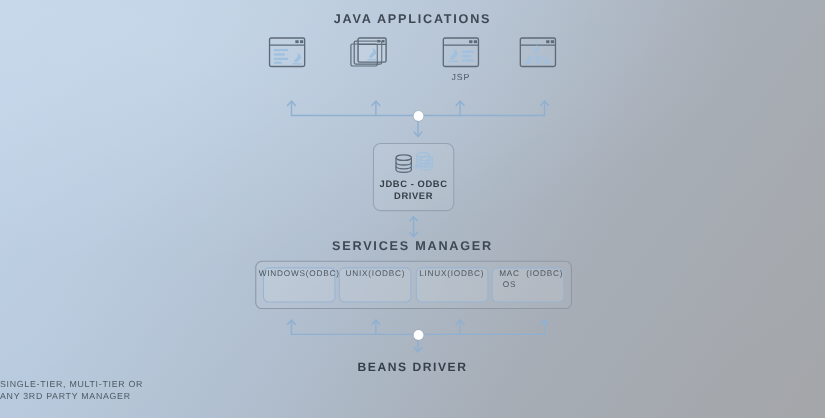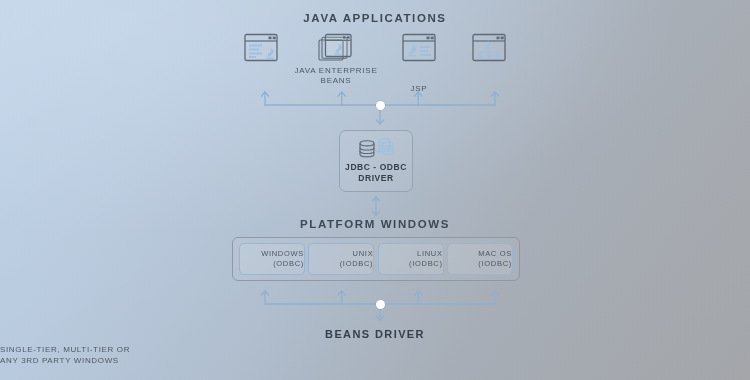--- a/index.html
+++ b/index.html
@@ -125,22 +125,22 @@
     align-items: center;
     justify-content: space-between;
     padding: 0 6px;
   }
   .plat-cell {
     width: 66px; height: 32px;
     border: 1px solid #9ab4d2;
     border-radius: 5px;
     background: rgba(255,255,255,0.10);
     display: flex;
-    flex-direction: column;
-    align-items: flex-end;
+    flex-direction: row;
+    align-items: flex-start;
     justify-content: center;
   }
 
   
   .bus { position: absolute; }
   .bus svg { display: block; overflow: visible; }
   .node-dot {
     position: absolute;
     width: 9px; height: 9px;
     border-radius: 50%;
@@ -178,39 +178,35 @@
         <rect x="1" y="7" width="24" height="20" rx="1.4" fill="none" stroke="#5d6a77" stroke-width="1.1"></rect>
         <rect x="4" y="4.3" width="25" height="21" rx="1.4" fill="none" stroke="#5d6a77" stroke-width="1.1"></rect>
         <rect x="7.5" y="1.5" width="25.5" height="22" rx="1.5" fill="rgba(255,255,255,0.10)" stroke="#5d6a77" stroke-width="1.3"></rect>
         <line x1="7.5" y1="7.3" x2="33" y2="7.3" stroke="#5d6a77" stroke-width="1.2"></line>
         <rect x="25" y="3.3" width="2.6" height="2.3" fill="#5d6a77"></rect>
         <rect x="29" y="3.3" width="2.6" height="2.3" fill="#5d6a77"></rect>
         <path d="M17.6 19.5 c0-3.1 3.5-3.7 3.5-6.4 0-1.5-1.1-2.5-1.1-2.5 2.7 0.9 4 2.3 4 4 0 2.4-3.4 3.3-3.4 4.9z" fill="#9fc0de"></path>
         <path d="M16.3 20.6 h7.8 c0.5 0 0.5 1.1 0 1.1 h-7.8 c-0.5 0-0.5-1.1 0-1.1z" fill="#9fc0de"></path>
       </svg>
     </div>
-    <div class="icon-caption" style="left:292px; top:66px; width:88px;">
-      <div>JAVA ENTERPRISE</div>
-      <div>BEANS</div>
-    </div>
 
     <div class="app-icon" style="left:402px; top:33px;">
       <svg viewBox="0 0 34 30">
         <rect x="1" y="1.5" width="32" height="26" rx="1.6" fill="none" stroke="#5d6a77" stroke-width="1.3"></rect>
         <line x1="1" y1="8" x2="33" y2="8" stroke="#5d6a77" stroke-width="1.2"></line>
         <rect x="24.5" y="3.6" width="3" height="2.6" fill="#5d6a77"></rect>
         <rect x="28.7" y="3.6" width="3" height="2.6" fill="#5d6a77"></rect>
         <path d="M7.2 21 c0-3.3 3.7-4 3.7-6.8 0-1.6-1.2-2.6-1.2-2.6 2.9 1 4.3 2.4 4.3 4.2 0 2.6-3.6 3.5-3.6 5.2z" fill="#9fc0de"></path>
         <path d="M5.8 22.2 h8.3 c0.55 0 0.55 1.2 0 1.2 h-8.3 c-0.55 0-0.55-1.2 0-1.2z" fill="#9fc0de"></path>
         <rect x="18" y="13" width="11" height="2" fill="#9fc0de"></rect>
         <rect x="18" y="17" width="8" height="2" fill="#9fc0de"></rect>
         <rect x="18" y="21" width="11" height="2" fill="#9fc0de"></rect>
       </svg>
     </div>
-    <div class="icon-caption" style="left:385px; top:84px; width:68px;">
+    <div class="icon-caption" style="left:385px; top:66px; width:68px;">
       <div>JSP</div>
     </div>
 
     <div class="app-icon" style="left:472px; top:33px;">
       <svg viewBox="0 0 34 30">
         <rect x="1" y="1.5" width="32" height="26" rx="1.6" fill="none" stroke="#5d6a77" stroke-width="1.3"></rect>
         <line x1="1" y1="8" x2="33" y2="8" stroke="#5d6a77" stroke-width="1.2"></line>
         <rect x="24.5" y="3.6" width="3" height="2.6" fill="#5d6a77"></rect>
         <rect x="28.7" y="3.6" width="3" height="2.6" fill="#5d6a77"></rect>
         <path d="M13.5 14.5 c0-2.3 2.6-2.8 2.6-4.7 0-1.1-0.8-1.8-0.8-1.8 2 0.7 3 1.7 3 2.9 0 1.8-2.5 2.4-2.5 3.6z" fill="#9fc0de"></path>
@@ -291,21 +287,21 @@
     <div class="bus" style="left:368px; top:194px;">
       <svg width="16" height="24" viewBox="0 0 16 24">
         <g fill="none" stroke="#8fb0d0" stroke-width="1.3" stroke-linecap="round" stroke-linejoin="round">
           <path d="M8 3 V21"></path>
           <path d="M4.6 6.6 L8 3 L11.4 6.6"></path>
           <path d="M4.6 17.4 L8 21 L11.4 17.4"></path>
         </g>
       </svg>
     </div>
 
-    <div class="section-title" style="top:218px;">PLATFORM WINDOWS</div>
+    <div class="section-title" style="top:218px;">SERVICES MANAGER</div>
 
     <div id="platform-box">
       <div class="plat-cell">
         <div class="plat-label">WINDOWS</div>
         <div class="plat-label">(ODBC)</div>
       </div>
       <div class="plat-cell">
         <div class="plat-label">UNIX</div>
         <div class="plat-label">(IODBC)</div>
       </div>
@@ -334,17 +330,17 @@
           <path d="M125 18 V34"></path>
             <path d="M121.4 30 L125 34 L128.6 30"></path>
         </g>
       </svg>
       <div class="node-dot" style="left:120.5px; top:13.5px;"></div>
     </div>
 
     <div class="driver-title" style="top:328px;">BEANS DRIVER</div>
     <div class="driver-sub" style="top:344px;">
       <div>SINGLE-TIER, MULTI-TIER OR</div>
-      <div>ANY 3RD PARTY WINDOWS</div>
+      <div>ANY 3RD PARTY MANAGER</div>
     </div>
 
   </div>
 </div>
 
 </body></html>

